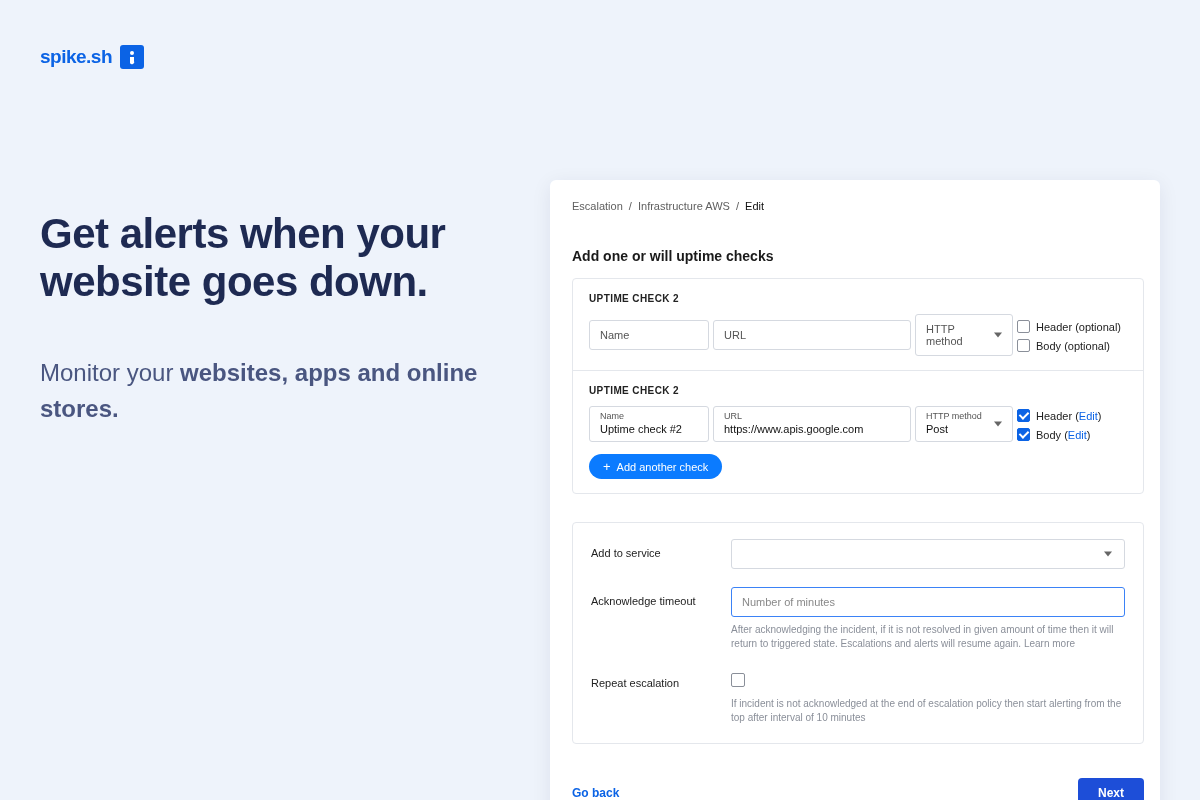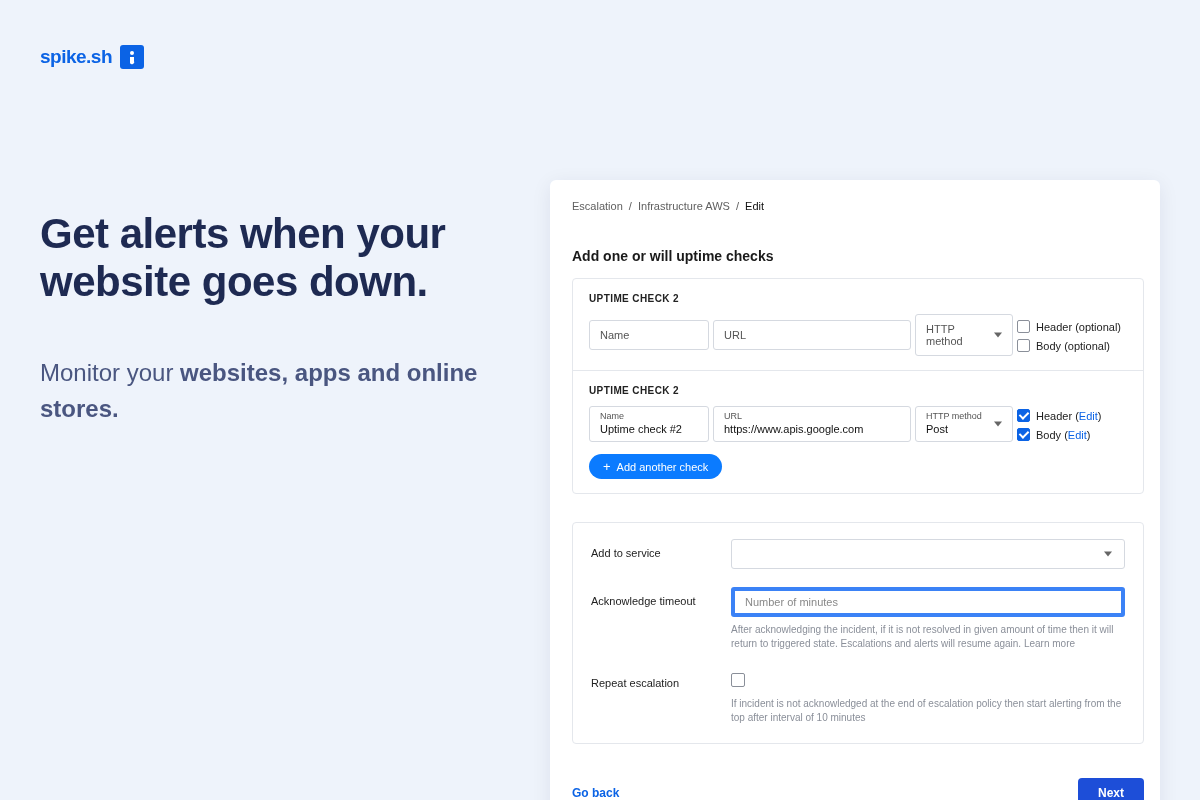--- a/index.html
+++ b/index.html
@@ -49,21 +49,21 @@
   .add-btn { display: inline-flex; align-items: center; gap: 6px; background: #0b7bff; color: #fff; font-size: 11px; font-weight: 500; border-radius: 999px; padding: 6px 14px; border: none; cursor: pointer; margin-top: 12px; }
   .plus { font-size: 13px; line-height: 1; }
 
   .form-grid { border: 1px solid #e4e7ec; border-radius: 4px; padding: 16px 18px 18px 18px; margin-bottom: 34px; }
   .fg-row { display: flex; align-items: flex-start; gap: 20px; margin-bottom: 18px; }
   .fg-row:last-child { margin-bottom: 0; }
   .fg-label { width: 120px; font-size: 11px; color: #222; padding-top: 8px; }
   .fg-control { flex: 1; }
   .fg-select { width: 100%; border: 1px solid #d5d9e0; border-radius: 3px; height: 30px; position: relative; }
   .fg-select::after { content: ""; position: absolute; right: 12px; top: 50%; transform: translateY(-50%); border-left: 4px solid transparent; border-right: 4px solid transparent; border-top: 5px solid #666; }
-  .fg-input { width: 100%; border: 4px solid #3b82f6; border-radius: 3px; height: 30px; padding: 0 10px; font-size: 11px; color: #111; }
+  .fg-input { width: 100%; border: 1px solid #3b82f6; border-radius: 3px; height: 30px; padding: 0 10px; font-size: 11px; color: #111; }
   .fg-input::placeholder { color: #888; }
   .helper { font-size: 10px; color: #8a8f99; line-height: 1.4; margin-top: 6px; }
   .fg-check { width: 14px; height: 14px; border: 1px solid #8a8f99; border-radius: 2px; appearance: none; cursor: pointer; margin-top: 4px; }
 
   .footer { display: flex; justify-content: space-between; align-items: center; gap: 16px; }
   .btn-link { background: none; border: none; color: #0b63e5; font-size: 12px; font-weight: 600; cursor: pointer; }
   .btn-primary { background: #1d4ed8; color: #fff; border: none; border-radius: 4px; padding: 8px 20px; font-size: 12px; font-weight: 600; cursor: pointer; }
 </style>
 </head>
 <body>

